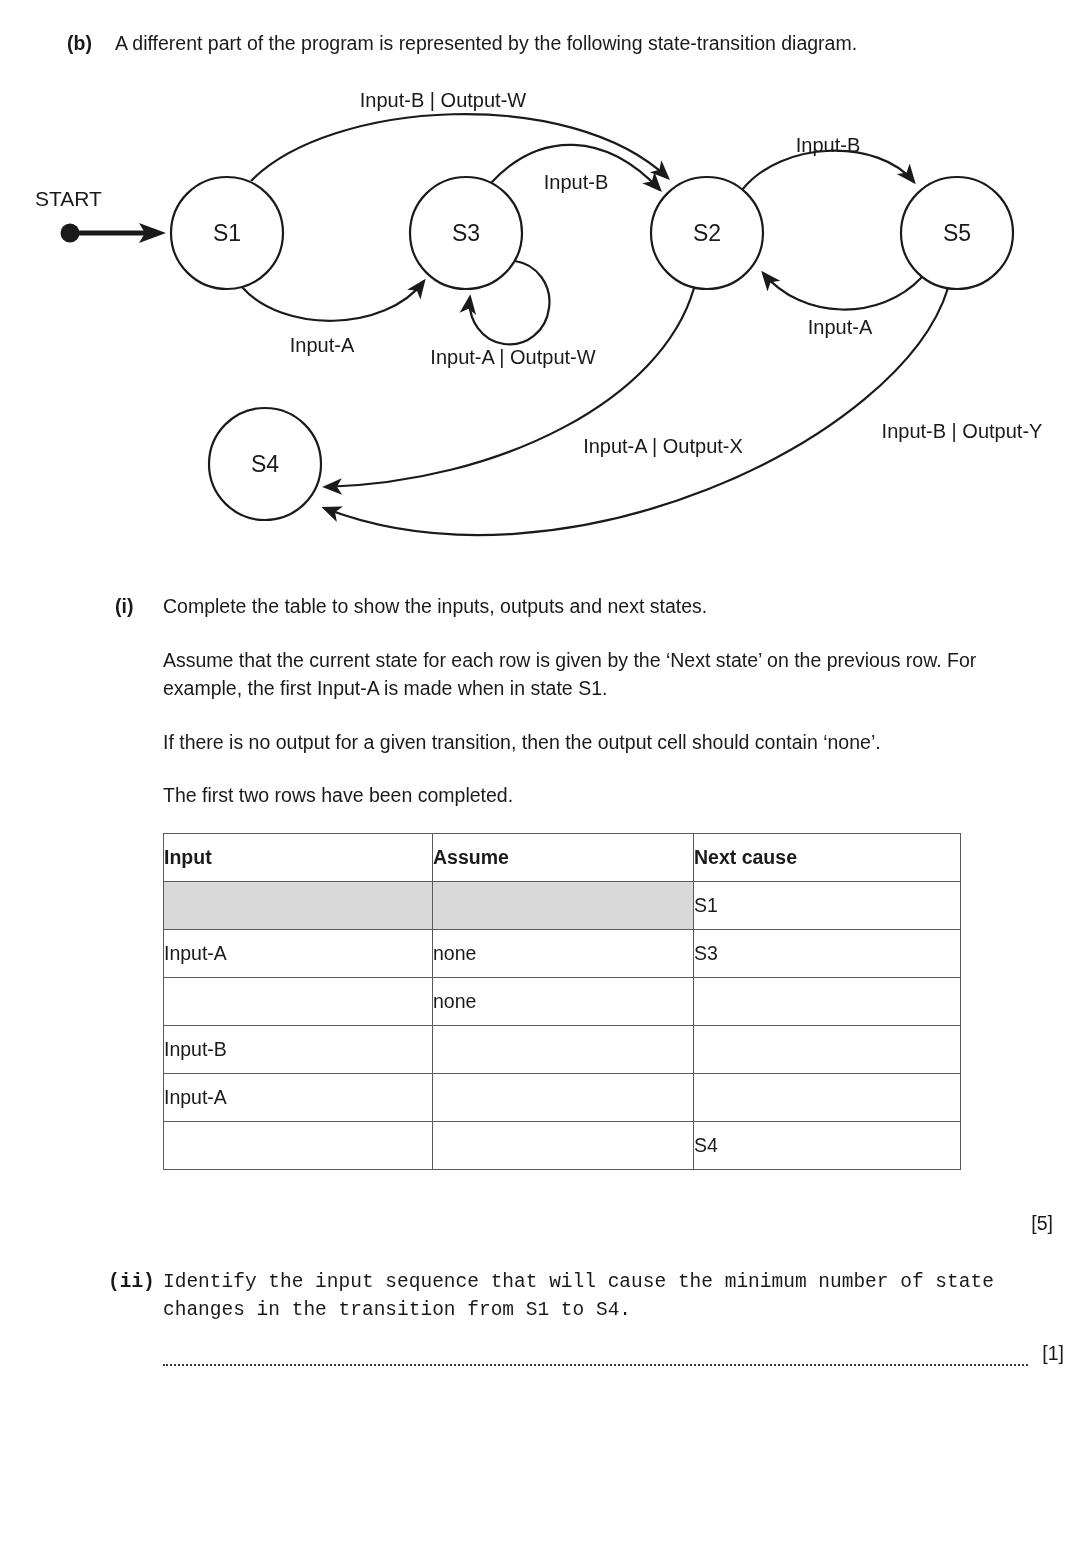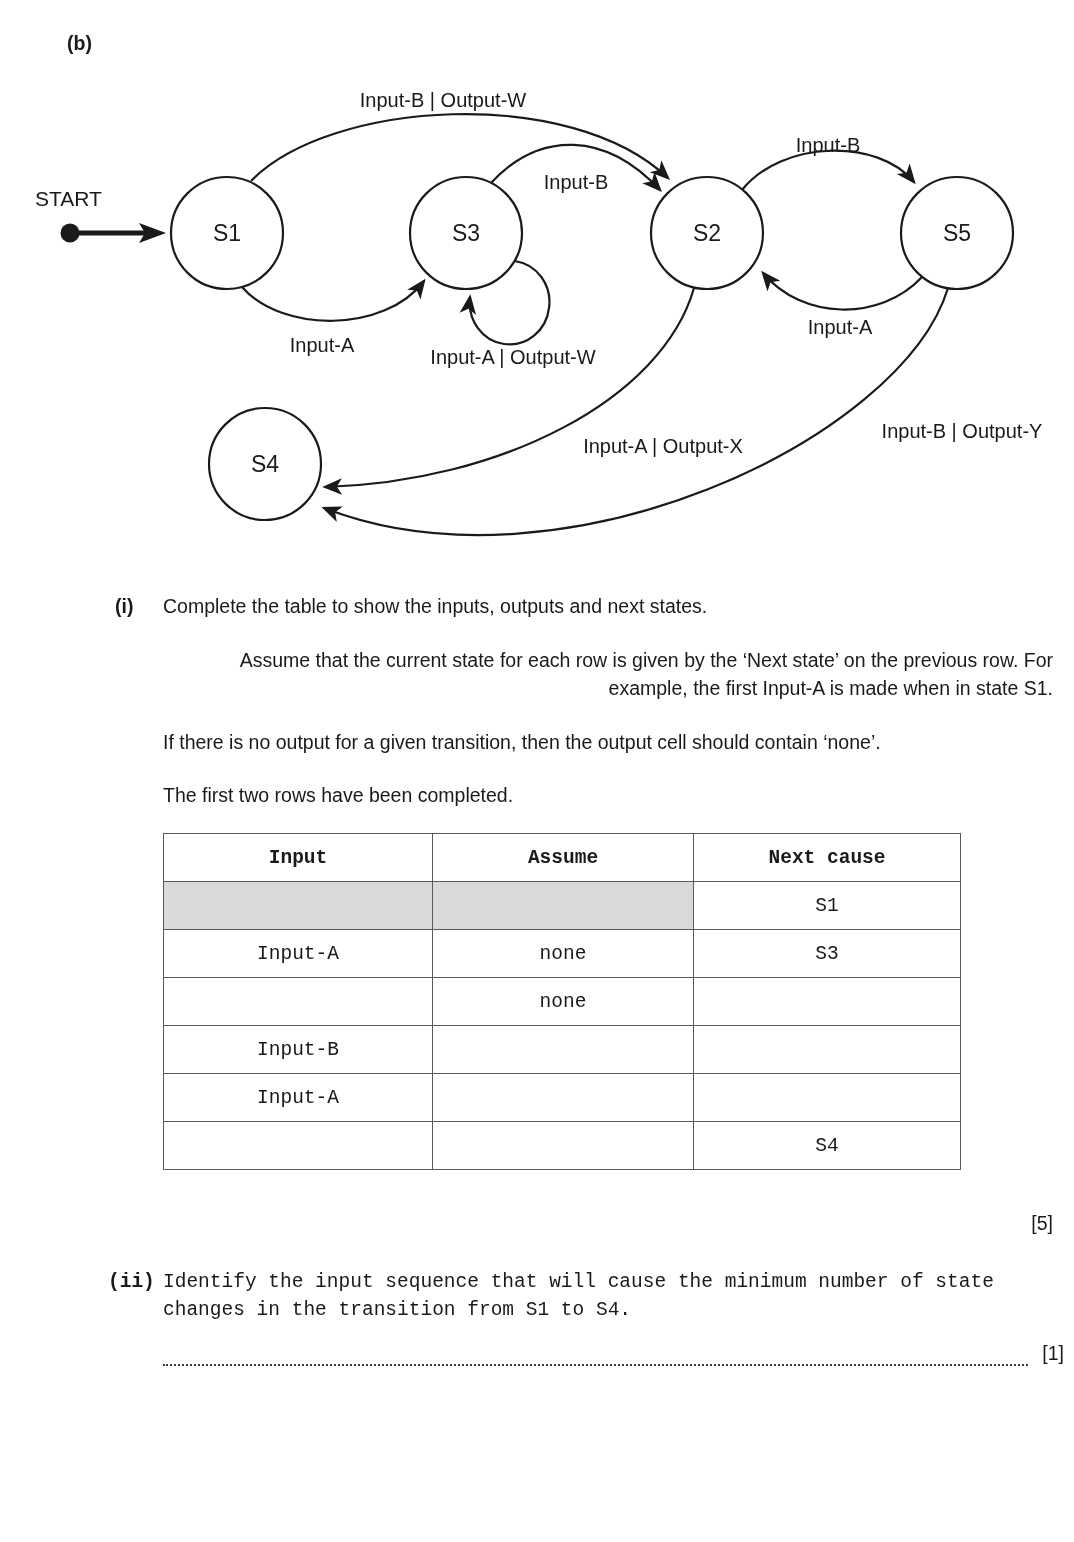--- a/index.html
+++ b/index.html
@@ -10,50 +10,51 @@
   .abs{position:absolute;}
   .b{font-weight:bold;}
   .qhead{top:31px;left:67px;width:980px;display:flex;font-size:19.5px;line-height:24px;}
   .qhead .lbl{width:48px;flex:0 0 48px;}
   .parthead{display:flex;font-size:19.5px;line-height:24px;}
   #part-i-head{top:594px;left:115px;width:940px;}
   #part-i-head .lbl{width:48px;flex:0 0 48px;}
   #part-ii-head{top:1268px;left:108px;width:950px;line-height:28px;font-family:Liberation Mono, monospace;}
   #part-ii-head .lbl{width:55px;flex:0 0 55px;}
   .para{font-size:19.5px;line-height:28px;width:890px;left:163px;}
-  #para1{top:646px;text-align:right;}
+  #para1{top:646px;}
   #para2{top:728px;}
   #para3{top:781px;}
   svg text{font-family:"Liberation Sans", sans-serif;fill:#1a1a1a;}
   .state-lbl{font-size:23px;}
   .edge-lbl{font-size:20px;}
   .start-lbl{font-size:21px;}
   table.ttable{
     border-collapse:collapse;table-layout:fixed;
     position:absolute;top:833px;left:163px;width:797px;
     font-size:19.5px;
   }
   table.ttable td{
-    border:1.5px solid #5a5a5a;text-align:center;vertical-align:middle;
-    height:47px;padding:0;font-family:Liberation Mono, monospace;
+    border:1.5px solid #5a5a5a;text-align:left;vertical-align:middle;
+    height:47px;padding:0;
   }
   table.ttable td.hd{font-weight:bold;}
   table.ttable td.shade{background:#d9d9d9;}
   #marks5{top:1212px;left:163px;width:890px;text-align:right;font-size:19.5px;}
   #answer-row{top:1340px;left:163px;width:901px;display:flex;align-items:flex-end;}
   #answer-dots{flex:1;height:22px;border-bottom:2.5px dotted #3a3a3a;}
   #marks1{margin-left:14px;font-size:19.5px;line-height:26px;}
 </style>
 </head>
 <body>
 
 <div id="page">
 
   <div class="abs qhead">
     <span class="lbl b">(b)</span>
+    <span>A different part of the program is represented by the following state-transition diagram.</span>
   </div>
 
   <svg class="abs" style="top:56px;left:0;" width="1074" height="522" viewBox="0 56 1074 522">
     <defs>
       <marker id="ah" viewBox="0 0 10 10" refX="8.6" refY="5" markerWidth="9" markerHeight="9" orient="auto">
         <path d="M0,0.8 L10,5 L0,9.2 L2.6,5 z" fill="#1a1a1a"></path>
       </marker>
     </defs>
 
     <path d="M 251 181 C 330 100 570 85 668 178" fill="none" stroke="#1a1a1a" stroke-width="2.2" marker-end="url(#ah)"></path>

